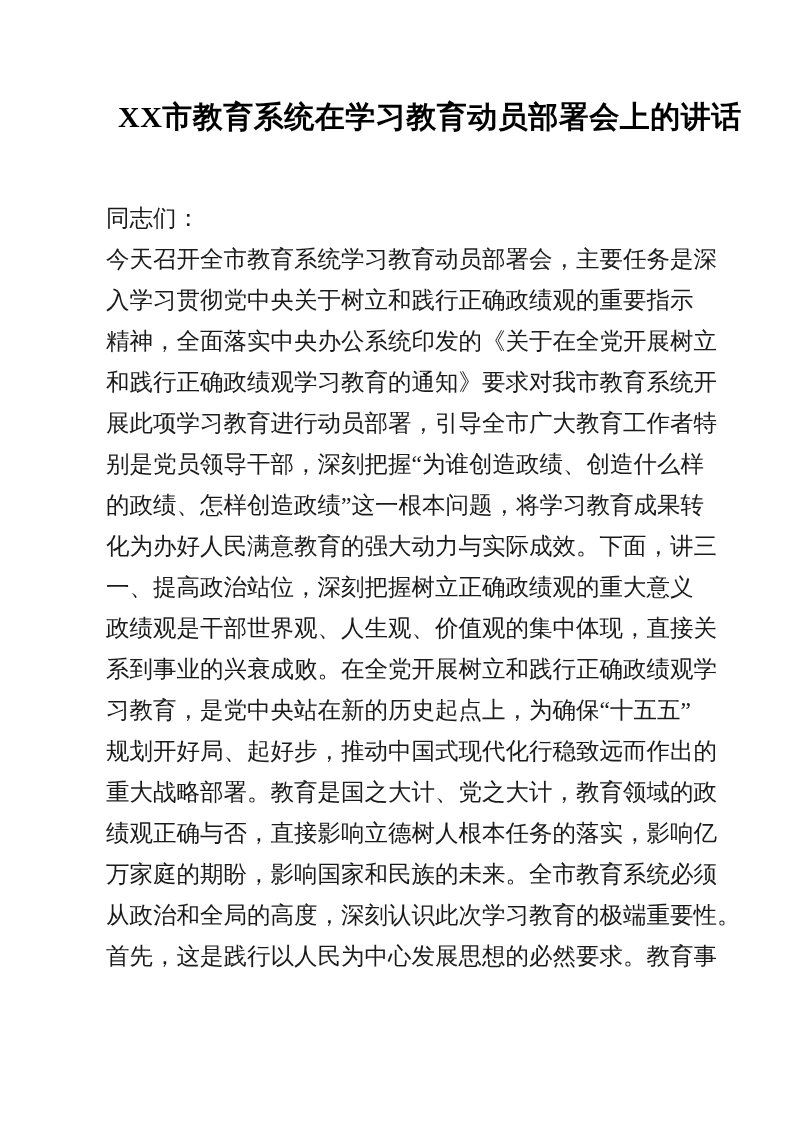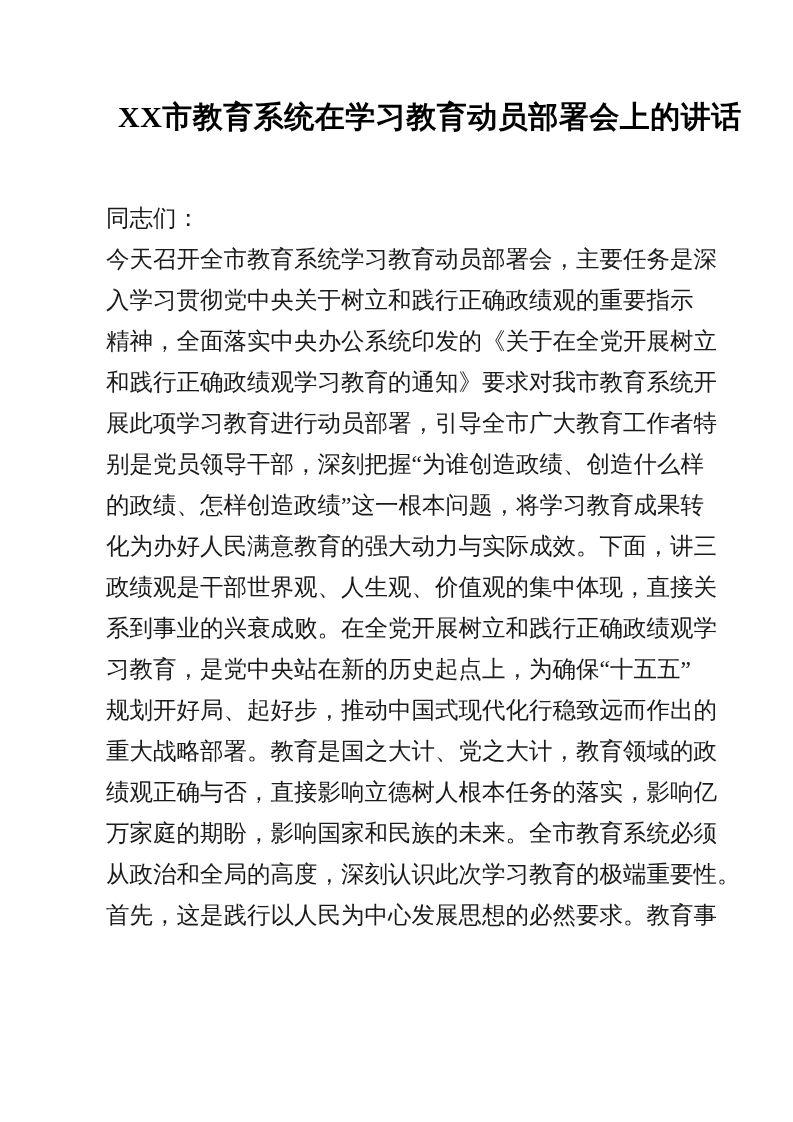--- a/index.html
+++ b/index.html
@@ -282,20 +282,21 @@
         <span>际</span>
         <span>成</span>
         <span>效</span>
         <span>。</span>
         <span>下</span>
         <span>面</span>
         <span>，</span>
         <span>讲</span>
         <span>三</span>
       </div>
+      <div class="doc-line short">一、提高政治站位，深刻把握树立正确政绩观的重大意义</div>
       <div class="doc-line justify">
         <span>政</span>
         <span>绩</span>
         <span>观</span>
         <span>是</span>
         <span>干</span>
         <span>部</span>
         <span>世</span>
         <span>界</span>
         <span>观</span>

